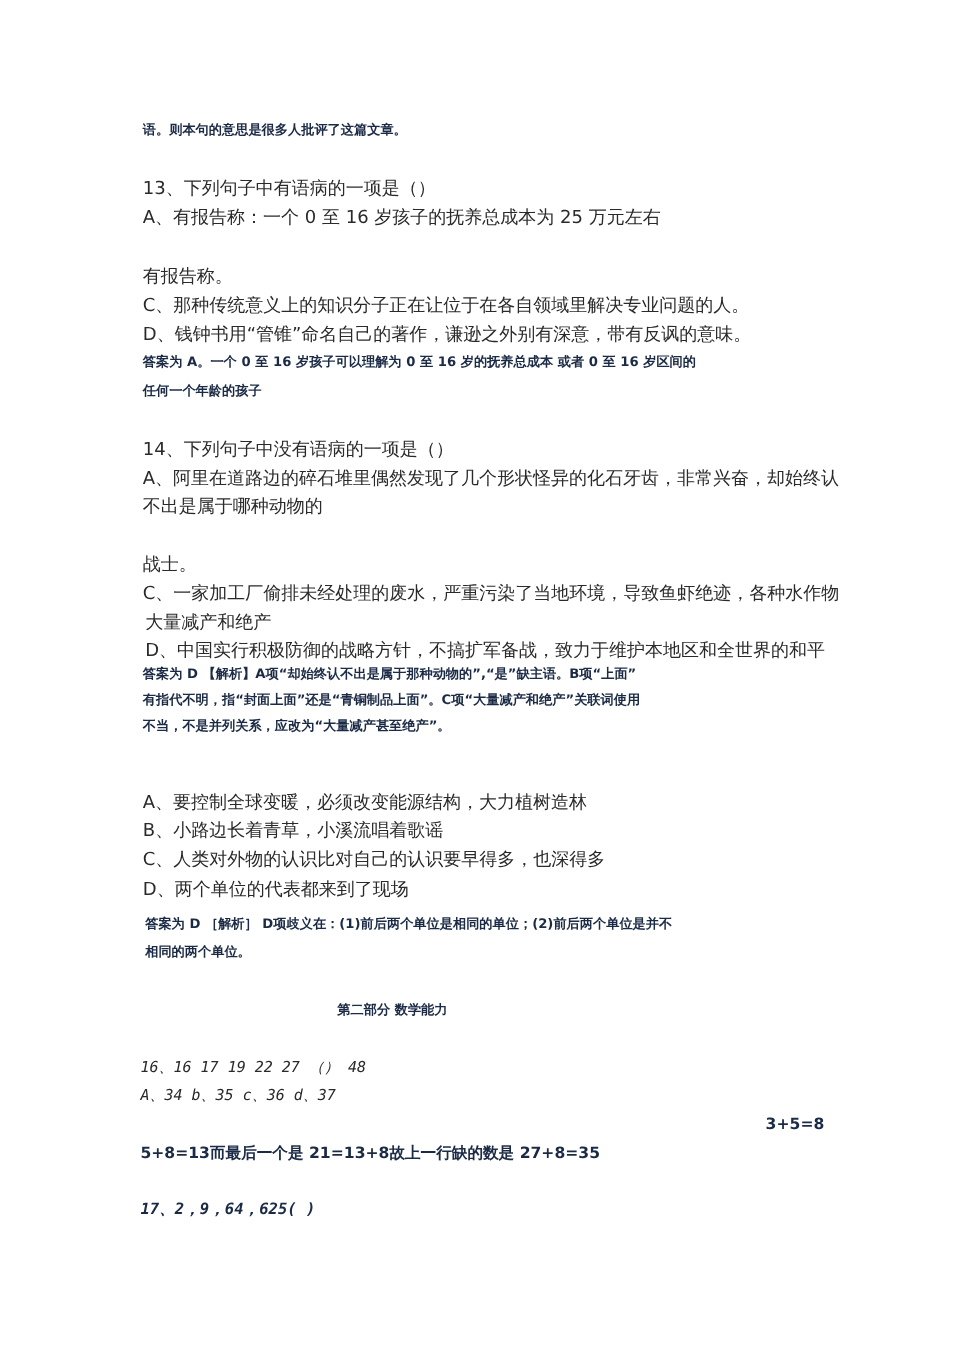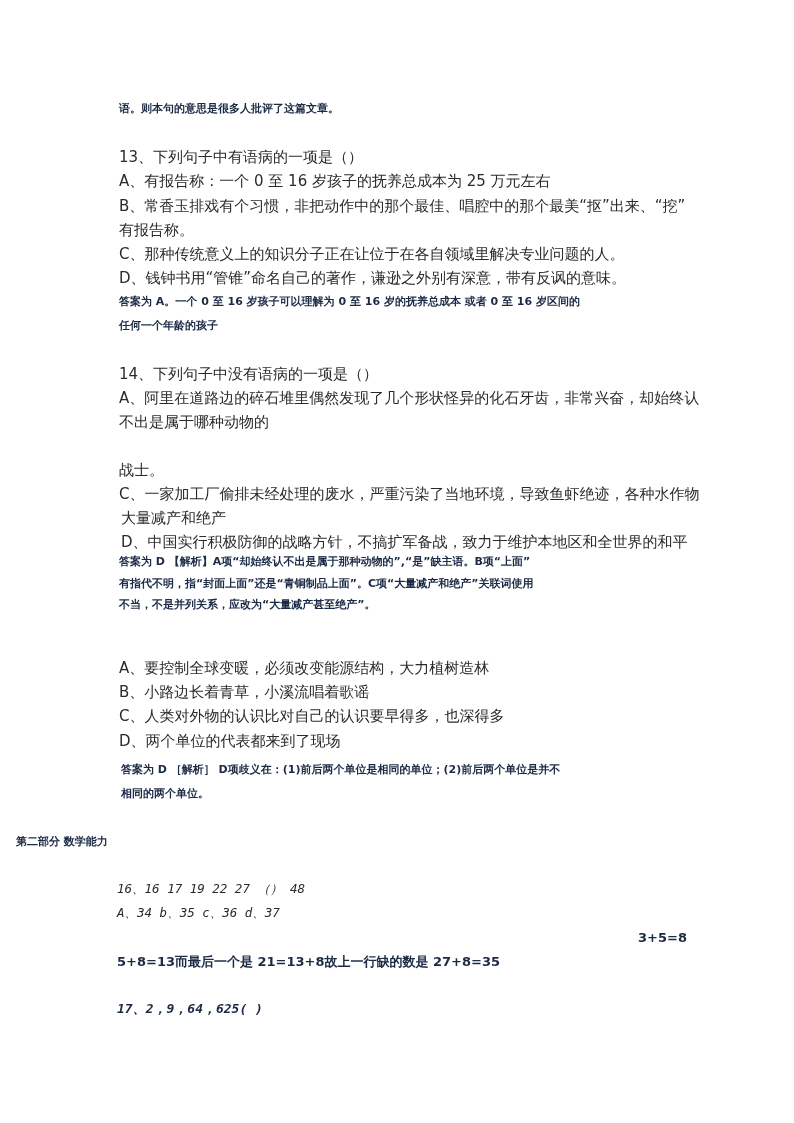--- a/index.html
+++ b/index.html
@@ -2,33 +2,32 @@
 <html><head>
 <meta charset="utf-8">
 <style>
   html, body { margin: 0; padding: 0; background: #ffffff; }
   body { width: 794px; height: 1123px; position: relative; overflow: hidden;
          font-family: "DejaVu Sans", "Liberation Sans", sans-serif; }
   .page { position: absolute; left: 0; top: 0; width: 794px; height: 1123px; }
   .ln { position: absolute; left: 119px; white-space: nowrap; font-size: 15px; line-height: 18px; color: #222a35; }
   .b { font-weight: bold; color: #1b2a45; font-size: 11px; }
   .r { color: #2a2a2a; }
-  .center { left: 0; width: 654px; text-align: left; margin-left: 16px; }
+  .center { left: 0; width: 654px; text-align: center; }
   .mono { font-family: "DejaVu Sans Mono", "Liberation Mono", monospace; font-style: italic; }
   .ind { left: 121px; }
 </style>
 </head>
 <body>
 
 <div class="page">
   <div class="ln b" style="top:100px">语。则本句的意思是很多人批评了这篇文章。</div>
 
   <div class="ln r" style="top:148px">13、下列句子中有语病的一项是（）</div>
   <div class="ln r" style="top:172px">A、有报告称：一个 0 至 16 岁孩子的抚养总成本为 25 万元左右</div>
-  <div class="ln r" style="top:197px">B、常香玉排戏有个习惯，非把动作中的那个最佳、唱腔中的那个最美“抠”出来、“挖”</div>
   <div class="ln r" style="top:221px">有报告称。</div>
   <div class="ln r" style="top:245px">C、那种传统意义上的知识分子正在让位于在各自领域里解决专业问题的人。</div>
   <div class="ln r" style="top:269px">D、钱钟书用“管锥”命名自己的著作，谦逊之外别有深意，带有反讽的意味。</div>
   <div class="ln b" style="top:293px">答案为 A。一个 0 至 16 岁孩子可以理解为 0 至 16 岁的抚养总成本  或者 0 至 16 岁区间的</div>
   <div class="ln b" style="top:317px">任何一个年龄的孩子</div>
 
   <div class="ln r" style="top:365px">14、下列句子中没有语病的一项是（）</div>
   <div class="ln r" style="top:389px">A、阿里在道路边的碎石堆里偶然发现了几个形状怪异的化石牙齿，非常兴奋，却始终认</div>
   <div class="ln r" style="top:413px">不出是属于哪种动物的</div>
   <div class="ln r" style="top:461px">战士。</div>

